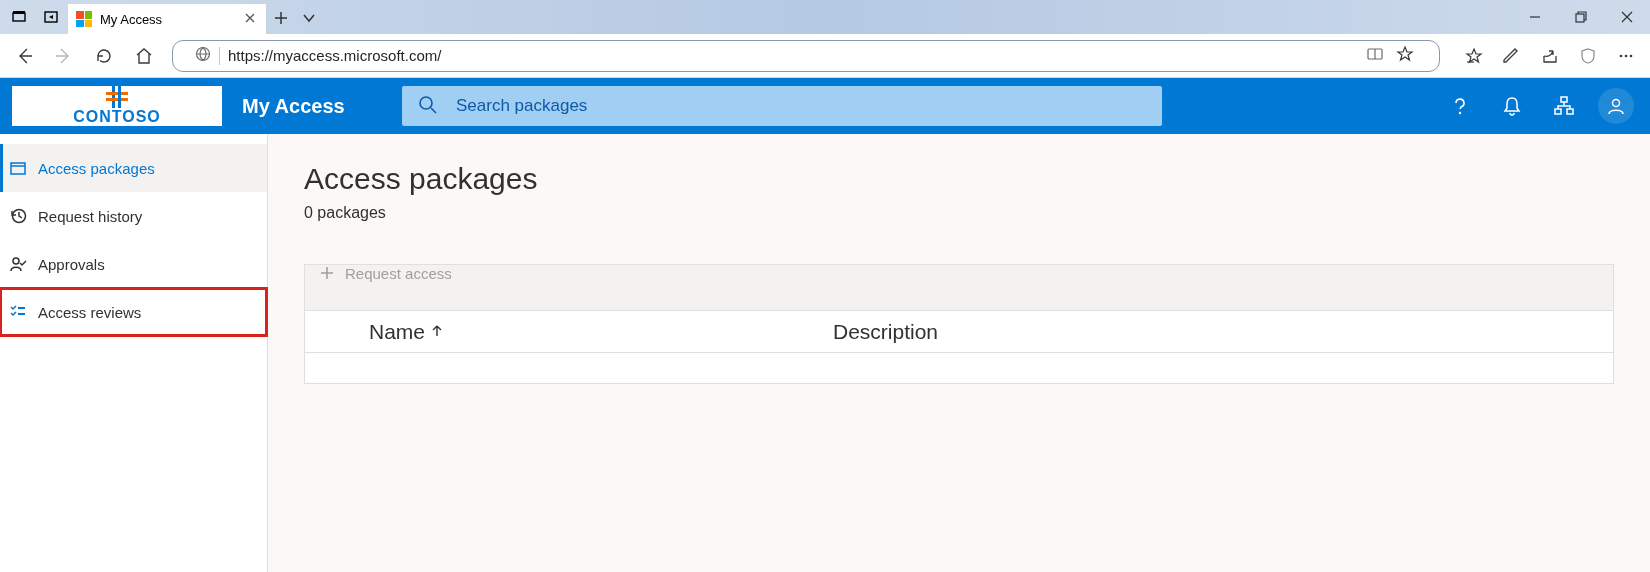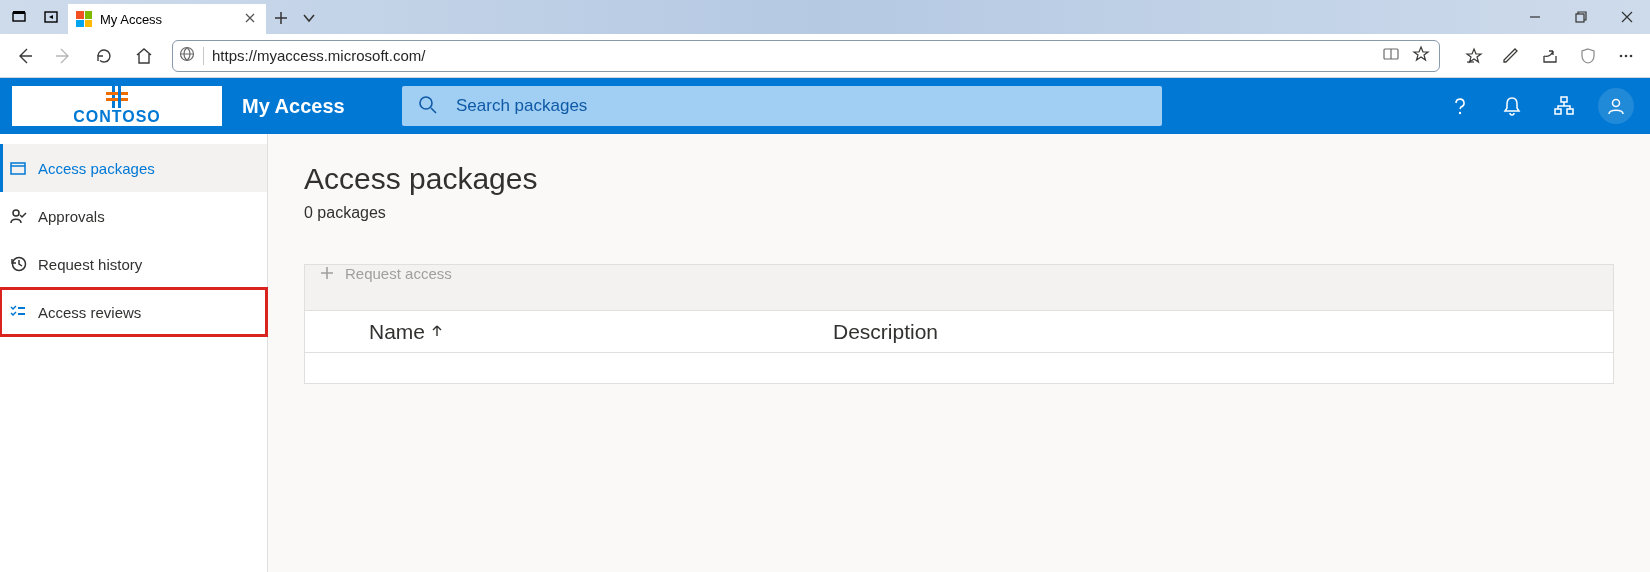--- a/index.html
+++ b/index.html
@@ -98,24 +98,24 @@
   .navbtn {
     width:36px; height:36px;
     display:flex; align-items:center; justify-content:center;
     color:#3b3a39;
   }
   .navbtn.disabled { color:#b7b7b7; }
   .addrbox {
     flex:1;
     height:32px;
     border:1px solid #8a9aad;
-    border-radius:6px;
+    border-radius:11px;
     display:flex;
     align-items:center;
-    padding:0 6px;
+    padding:0 22px;
     gap:8px;
     margin: 0 6px;
     background:#fff;
   }
   .addrbox .globe { color:#6a6a6a; }
   .addrbox .sep { width:1px; height:18px; background:#c7c7c7; }
   .addrbox input {
     flex:1; border:none; outline:none; font-size:15px; color:#262626;
     padding:0;
   }
@@ -488,37 +488,37 @@
             <rect x="2" y="4" width="14" height="11" fill="none" stroke="currentColor" stroke-width="1.5"></rect>
             <path d="M2 7 H16" stroke="currentColor" stroke-width="1.5"></path>
           </svg>
       </span>
       <span>Access packages</span>
     </div>
 
     <div class="sbitem">
       <span class="icon">
         <svg width="18" height="18" viewBox="0 0 18 18">
+            <circle cx="10" cy="9" r="6.5" fill="none" stroke="#323130" stroke-width="1.5"></circle>
+            <path d="M10 5 V9 L13 11" fill="none" stroke="#323130" stroke-width="1.5"></path>
+            <path d="M3 4 V8 H7" fill="none" stroke="#323130" stroke-width="1.5"></path>
+          </svg>
+      </span>
+      <span>Request history</span>
+    </div>
+
+    <div class="sbitem">
+      <span class="icon">
+        <svg width="18" height="18" viewBox="0 0 18 18">
             <circle cx="7" cy="6" r="3" fill="none" stroke="#323130" stroke-width="1.5"></circle>
             <path d="M2 16 C2 11 12 11 12 16" fill="none" stroke="#323130" stroke-width="1.5"></path>
             <path d="M11 8 L13 10 L17 6" fill="none" stroke="#323130" stroke-width="1.5"></path>
           </svg>
       </span>
       <span>Approvals</span>
-    </div>
-
-    <div class="sbitem">
-      <span class="icon">
-        <svg width="18" height="18" viewBox="0 0 18 18">
-            <circle cx="10" cy="9" r="6.5" fill="none" stroke="#323130" stroke-width="1.5"></circle>
-            <path d="M10 5 V9 L13 11" fill="none" stroke="#323130" stroke-width="1.5"></path>
-            <path d="M3 4 V8 H7" fill="none" stroke="#323130" stroke-width="1.5"></path>
-          </svg>
-      </span>
-      <span>Request history</span>
     </div>
 
     <div class="sbitem highlighted">
       <span class="icon">
         <svg width="18" height="18" viewBox="0 0 18 18">
             <path d="M2 4 L4 6 L7 3 M2 10 L4 12 L7 9" fill="none" stroke="#0078d4" stroke-width="1.5"></path>
             <path d="M9 5 H16 M9 11 H16" stroke="#0078d4" stroke-width="1.8"></path>
           </svg>
       </span>
       <span>Access reviews</span>

